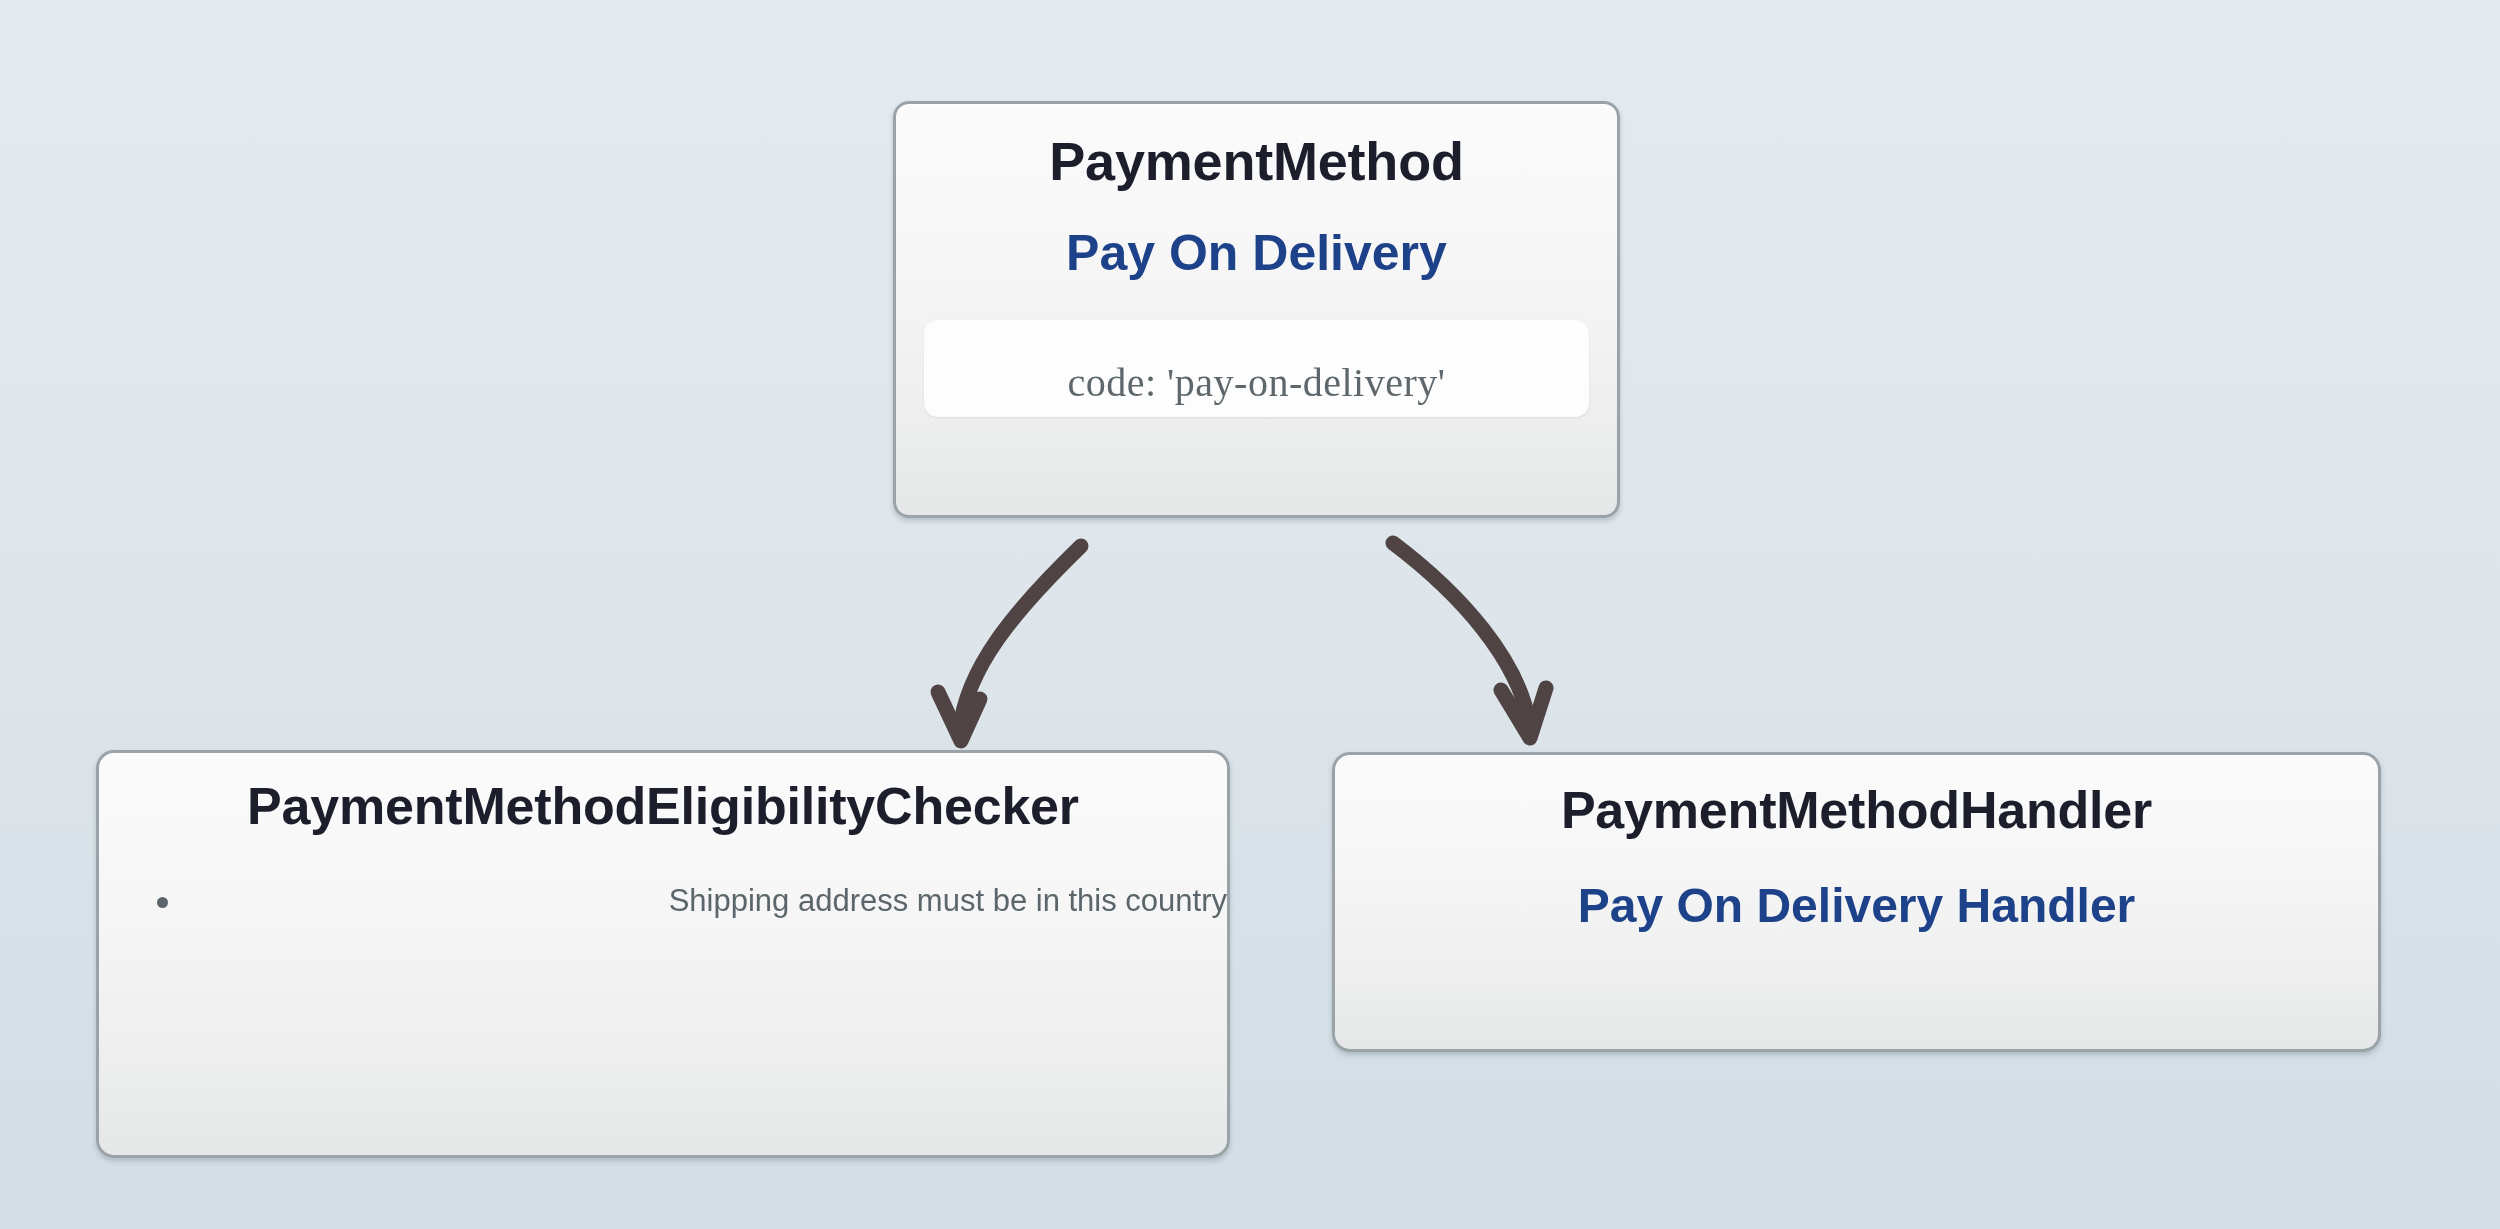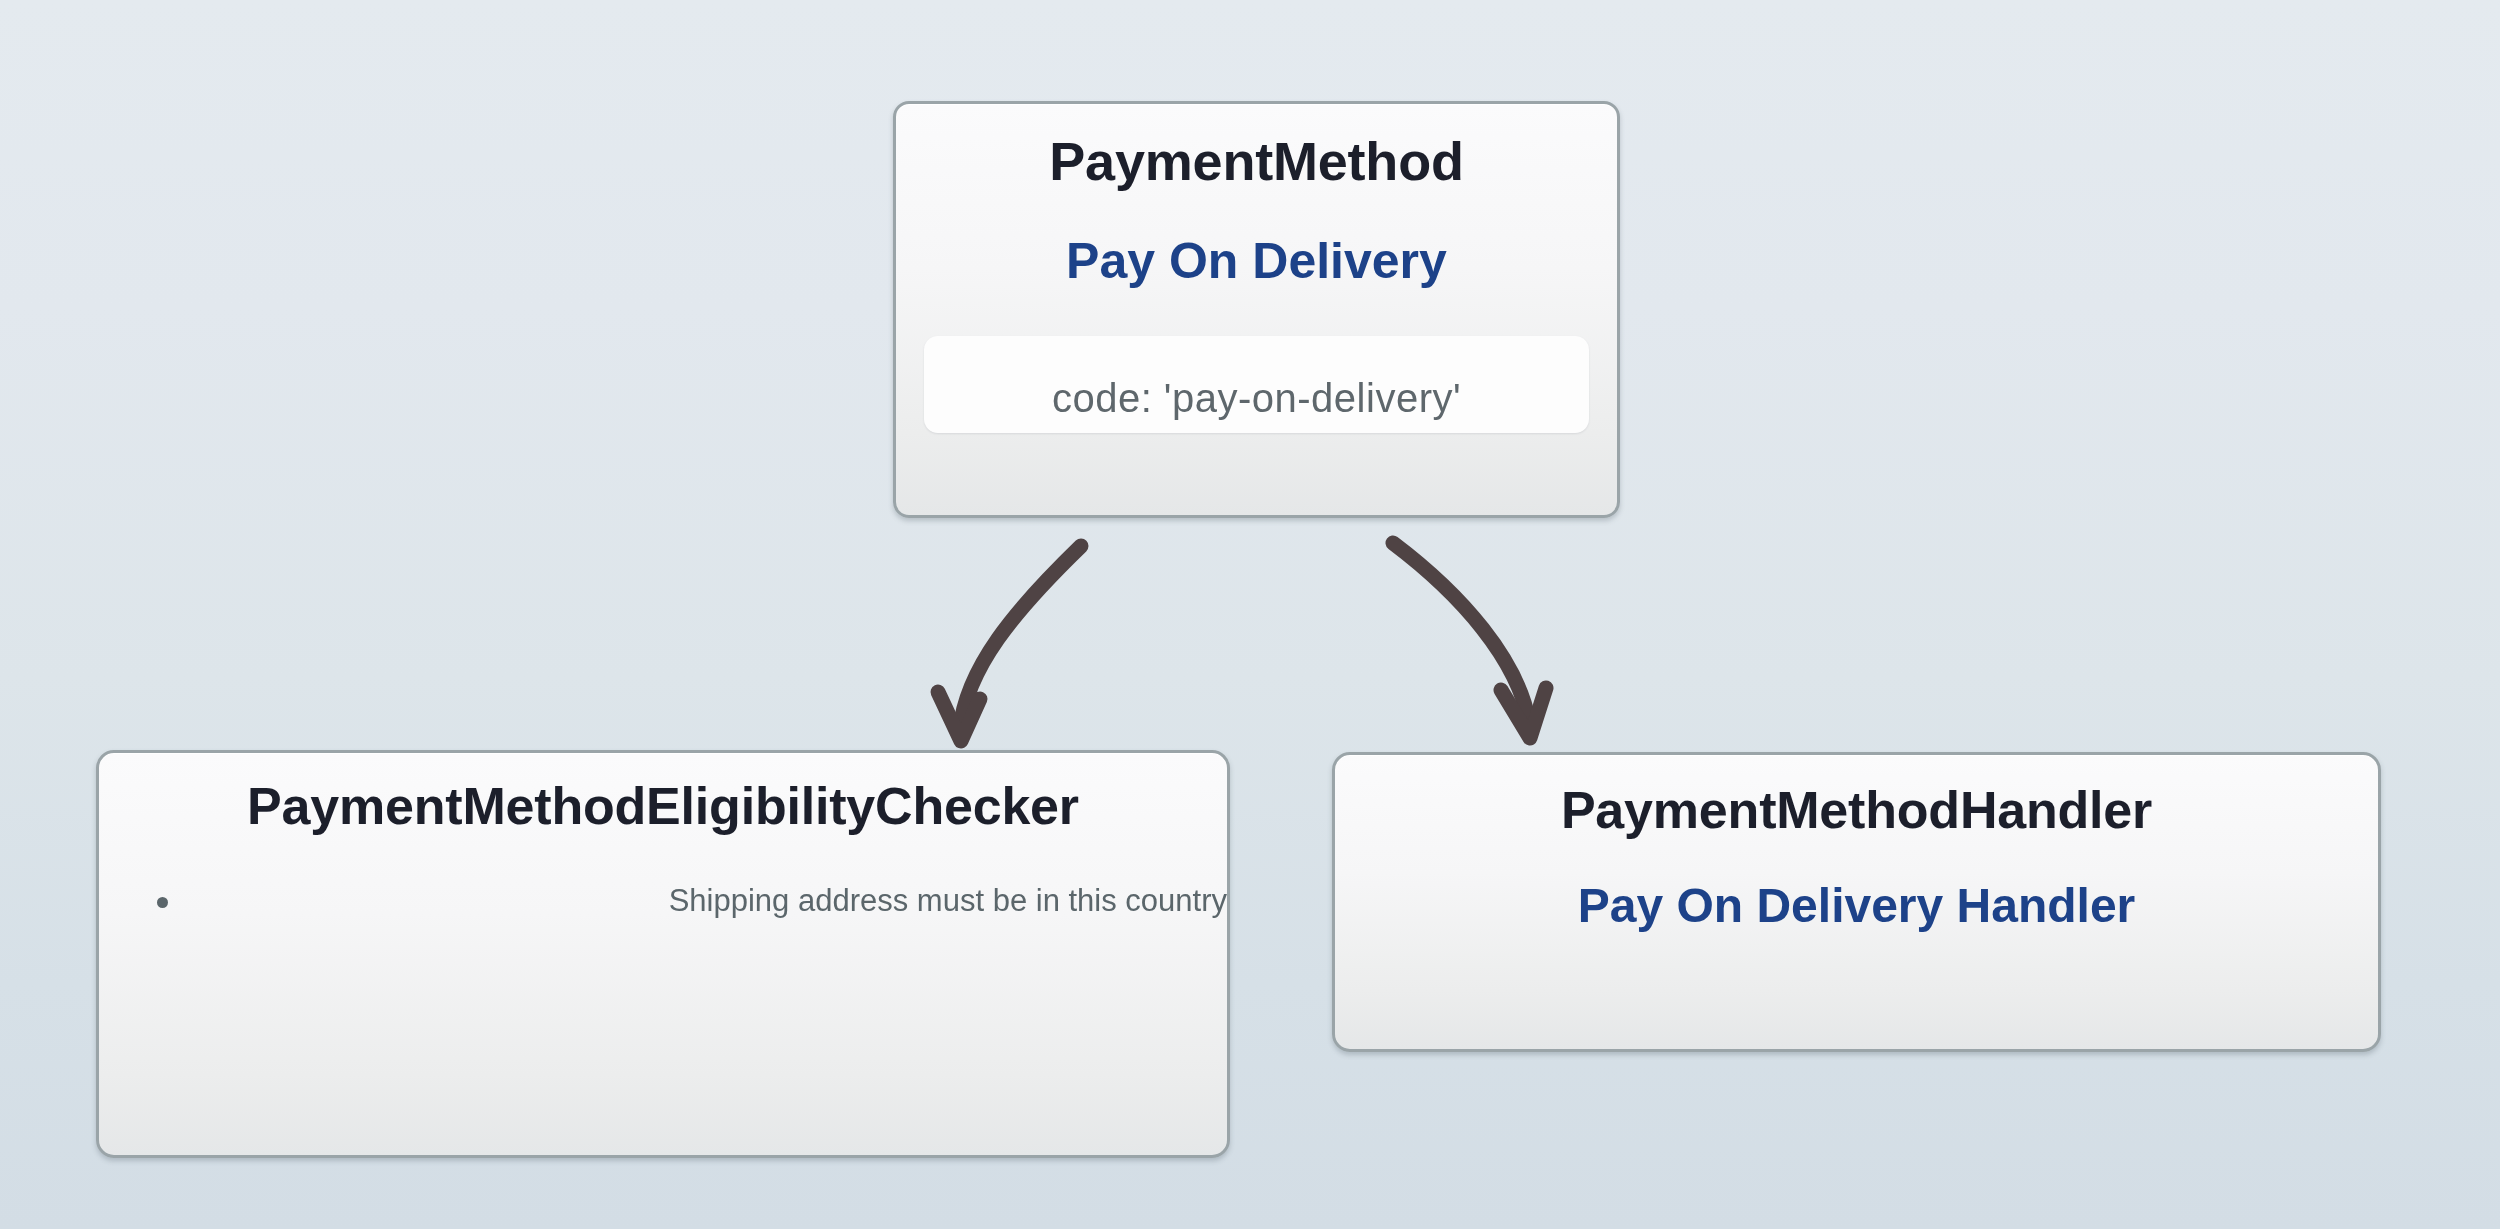--- a/index.html
+++ b/index.html
@@ -59,38 +59,37 @@
   }
 
   
   #node-payment-method {
     left: 893px;
     top: 101px;
     width: 727px;
     height: 417px;
     border-radius: 16px;
     padding-top: 26px;
-    gap: 8px;
   }
   #node-payment-method .node-title  { font-size: 54px; line-height: 62px; }
   #node-payment-method .node-subtitle { font-size: 50px; line-height: 58px; margin-top: 32px; }
 
   .code-box {
     margin-top: 38px;
     width: 665px;
     height: 97px;
     background: #fdfdfd;
     border-radius: 14px;
     display: flex;
     align-items: center;
     justify-content: center;
     box-shadow: 0 1px 2px rgba(120,130,140,0.18);
   }
   .code-text {
-    font-family: Liberation Sans, sans-serif;
+    font-family: Liberation Serif, serif;
     font-size: 40px;
     color: #5e676c;
     letter-spacing: 0.5px;
     white-space: pre;
     margin-top: 28px;
   }
 
   
   #node-eligibility-checker {
     left: 96px;

